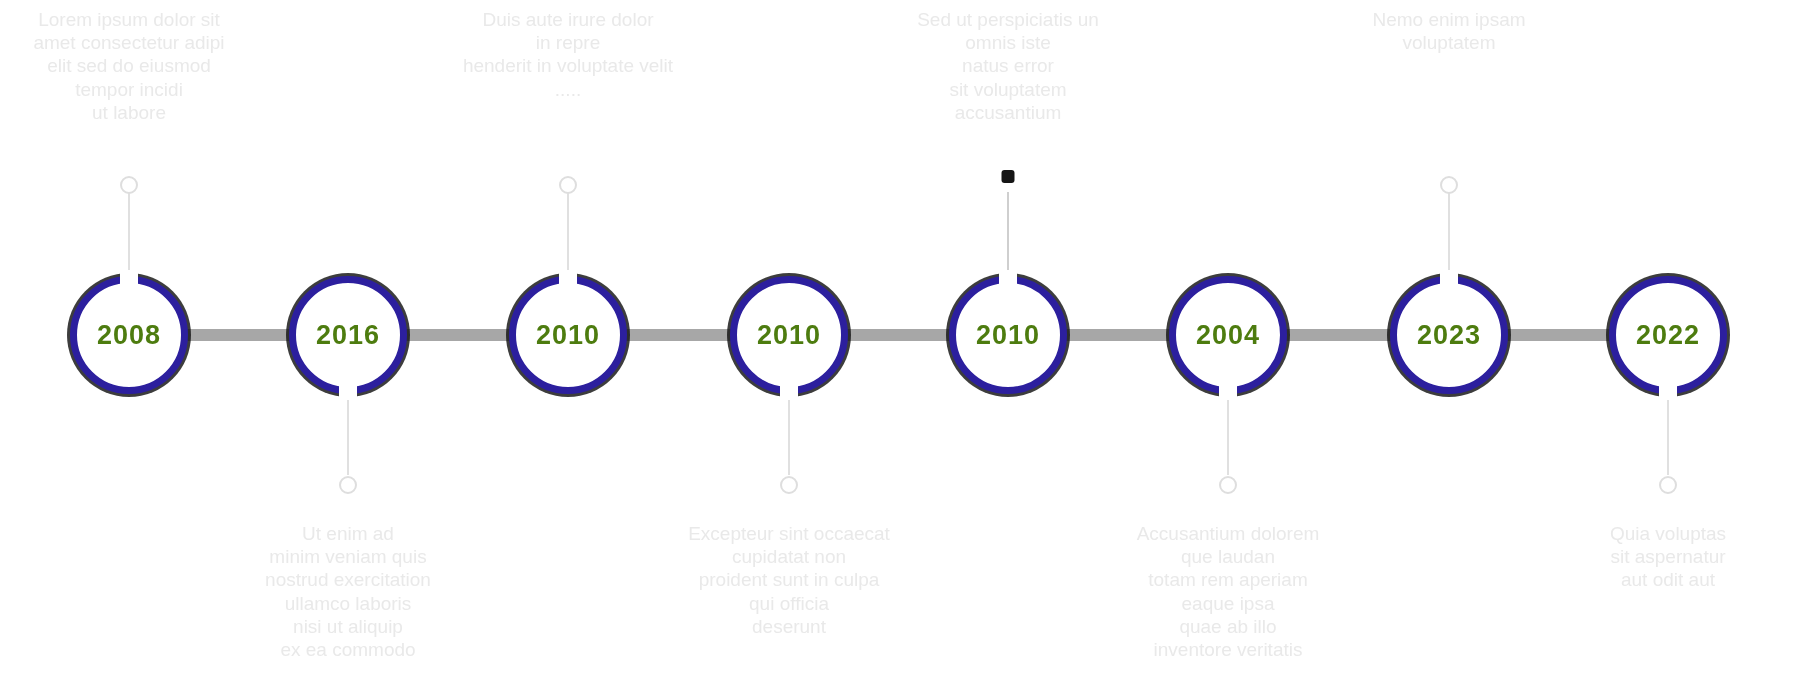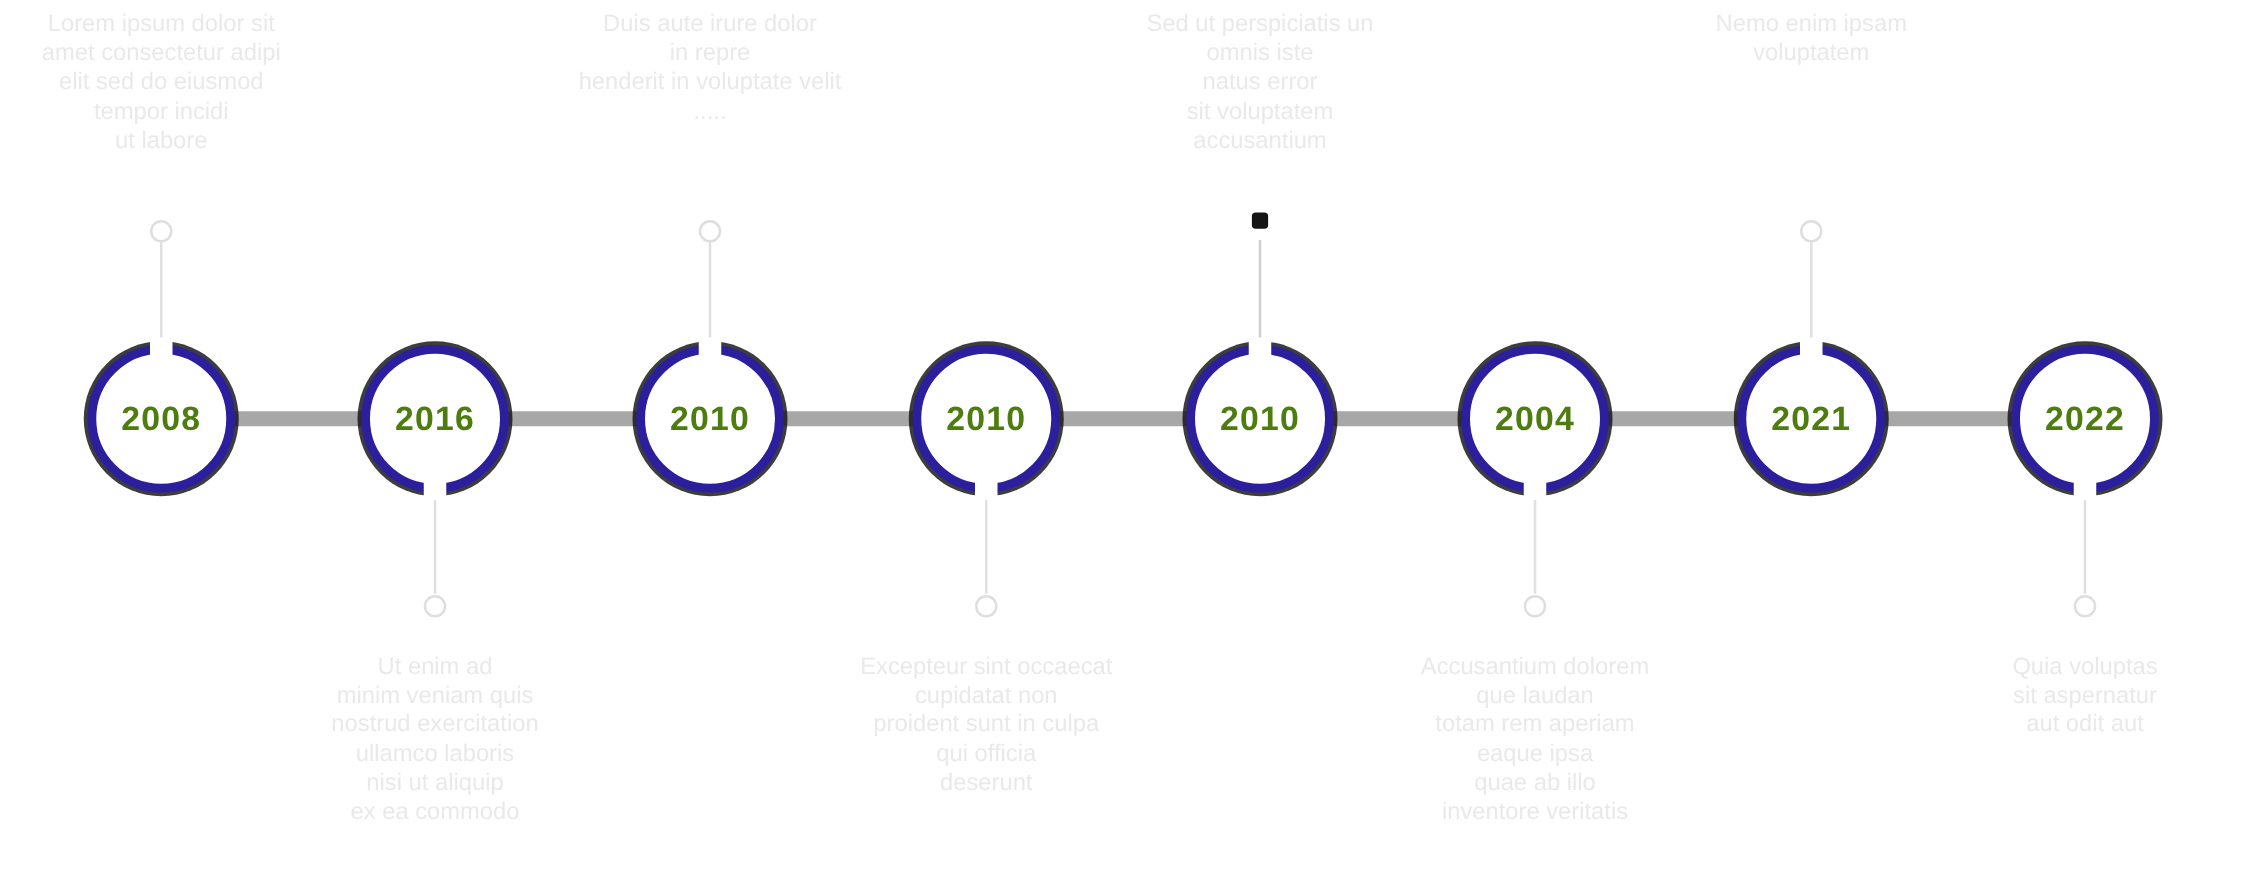--- a/index.html
+++ b/index.html
@@ -225,21 +225,21 @@
     </div>
   </div>
 
   <div class="node p6">
     <div class="etext top">Nemo enim ipsam
 voluptatem</div>
     <div class="marker top"></div>
     <div class="conn top"></div>
     <div class="notch top"></div>
     <div class="circle">
-      <span class="year">2021</span>
+      <span class="year">2023</span>
     </div>
   </div>
 
   <div class="node p7">
     <div class="etext bottom">Quia voluptas
 sit aspernatur
 aut odit aut</div>
     <div class="marker bottom"></div>
     <div class="conn bottom"></div>
     <div class="notch bottom"></div>

